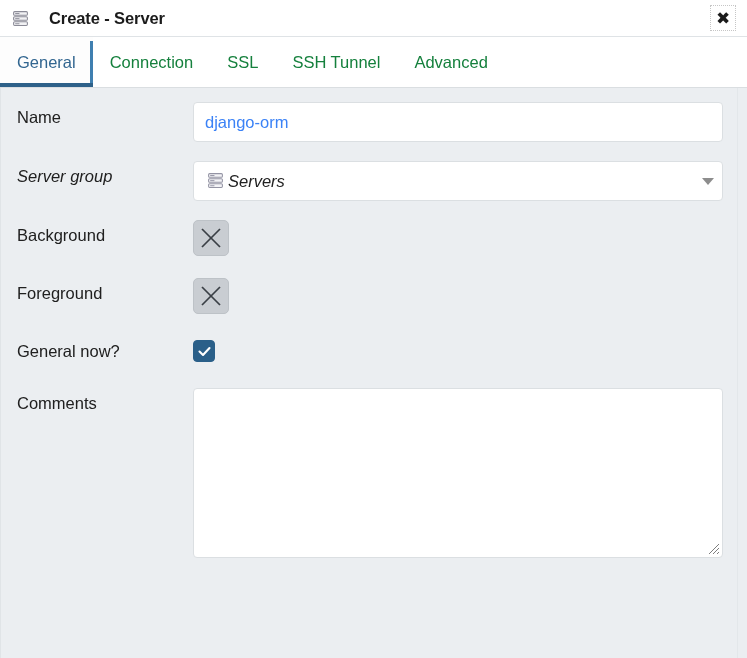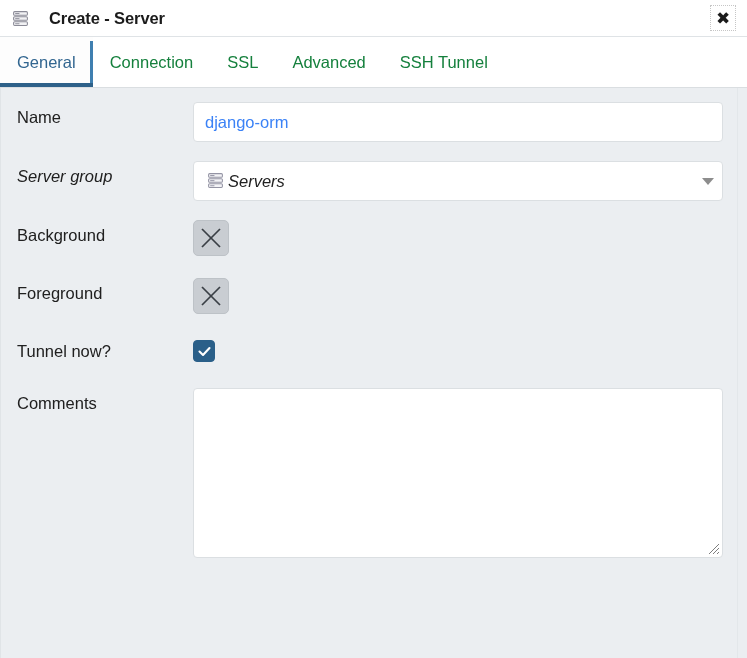--- a/index.html
+++ b/index.html
@@ -285,24 +285,24 @@
     <button class="tab active">
       <span>General</span>
     </button>
     <button class="tab">
       <span>Connection</span>
     </button>
     <button class="tab">
       <span>SSL</span>
     </button>
     <button class="tab">
+      <span>SSH Tunnel</span>
+    </button>
+    <button class="tab">
       <span>Advanced</span>
-    </button>
-    <button class="tab">
-      <span>SSH Tunnel</span>
     </button>
   </div>
 
   <div class="form-body">
 
     <div class="form-row row-name">
       <div class="form-label">Name</div>
       <div class="form-control-area">
         <input class="text-input" type="text" value="django-orm" style="">
       </div>
@@ -348,21 +348,21 @@
         <button class="color-swatch">
           <svg width="26" height="26" viewBox="0 0 26 26" xmlns="http://www.w3.org/2000/svg">
             <line x1="4" y1="4" x2="22" y2="22" stroke="#3a3f45" stroke-width="1.7"></line>
             <line x1="22" y1="4" x2="4" y2="22" stroke="#3a3f45" stroke-width="1.7"></line>
           </svg>
         </button>
       </div>
     </div>
 
     <div class="form-row row-checkbox">
-      <div class="form-label">Tunnel now?</div>
+      <div class="form-label">General now?</div>
       <div class="form-control-area">
         <button class="checkbox">
           <svg width="15" height="15" viewBox="0 0 15 15" xmlns="http://www.w3.org/2000/svg">
             <polyline points="2.5,7.6 6,11 12.5,4" fill="none" stroke="#ffffff" stroke-width="2.1" stroke-linecap="round" stroke-linejoin="round"></polyline>
           </svg>
         </button>
       </div>
     </div>
 
     <div class="form-row">

